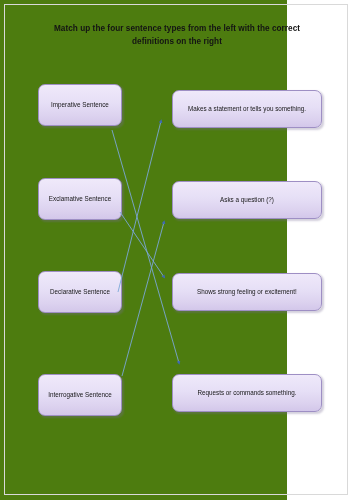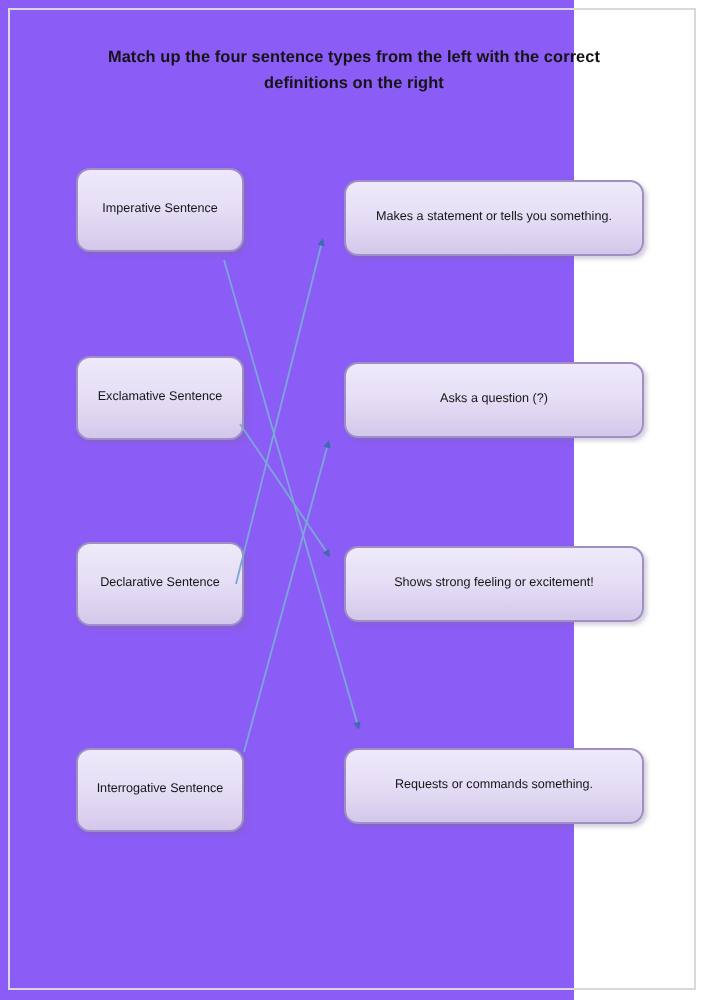--- a/index.html
+++ b/index.html
@@ -11,21 +11,21 @@
     width: 353px;
     height: 500px;
     font-family: "Liberation Sans", sans-serif;
     color: #1a1a1a;
     overflow: hidden;
   }
   #worksheet {
     position: relative;
     width: 287px;
     height: 500px;
-    background: #8b5cf6;
+    background: #4d7c0f;
   }
   #page-border {
     position: absolute;
     left: 4px;
     top: 4px;
     width: 344px;
     height: 491px;
     border: 1px solid #d9d9d9;
     box-sizing: border-box;
     pointer-events: none;

